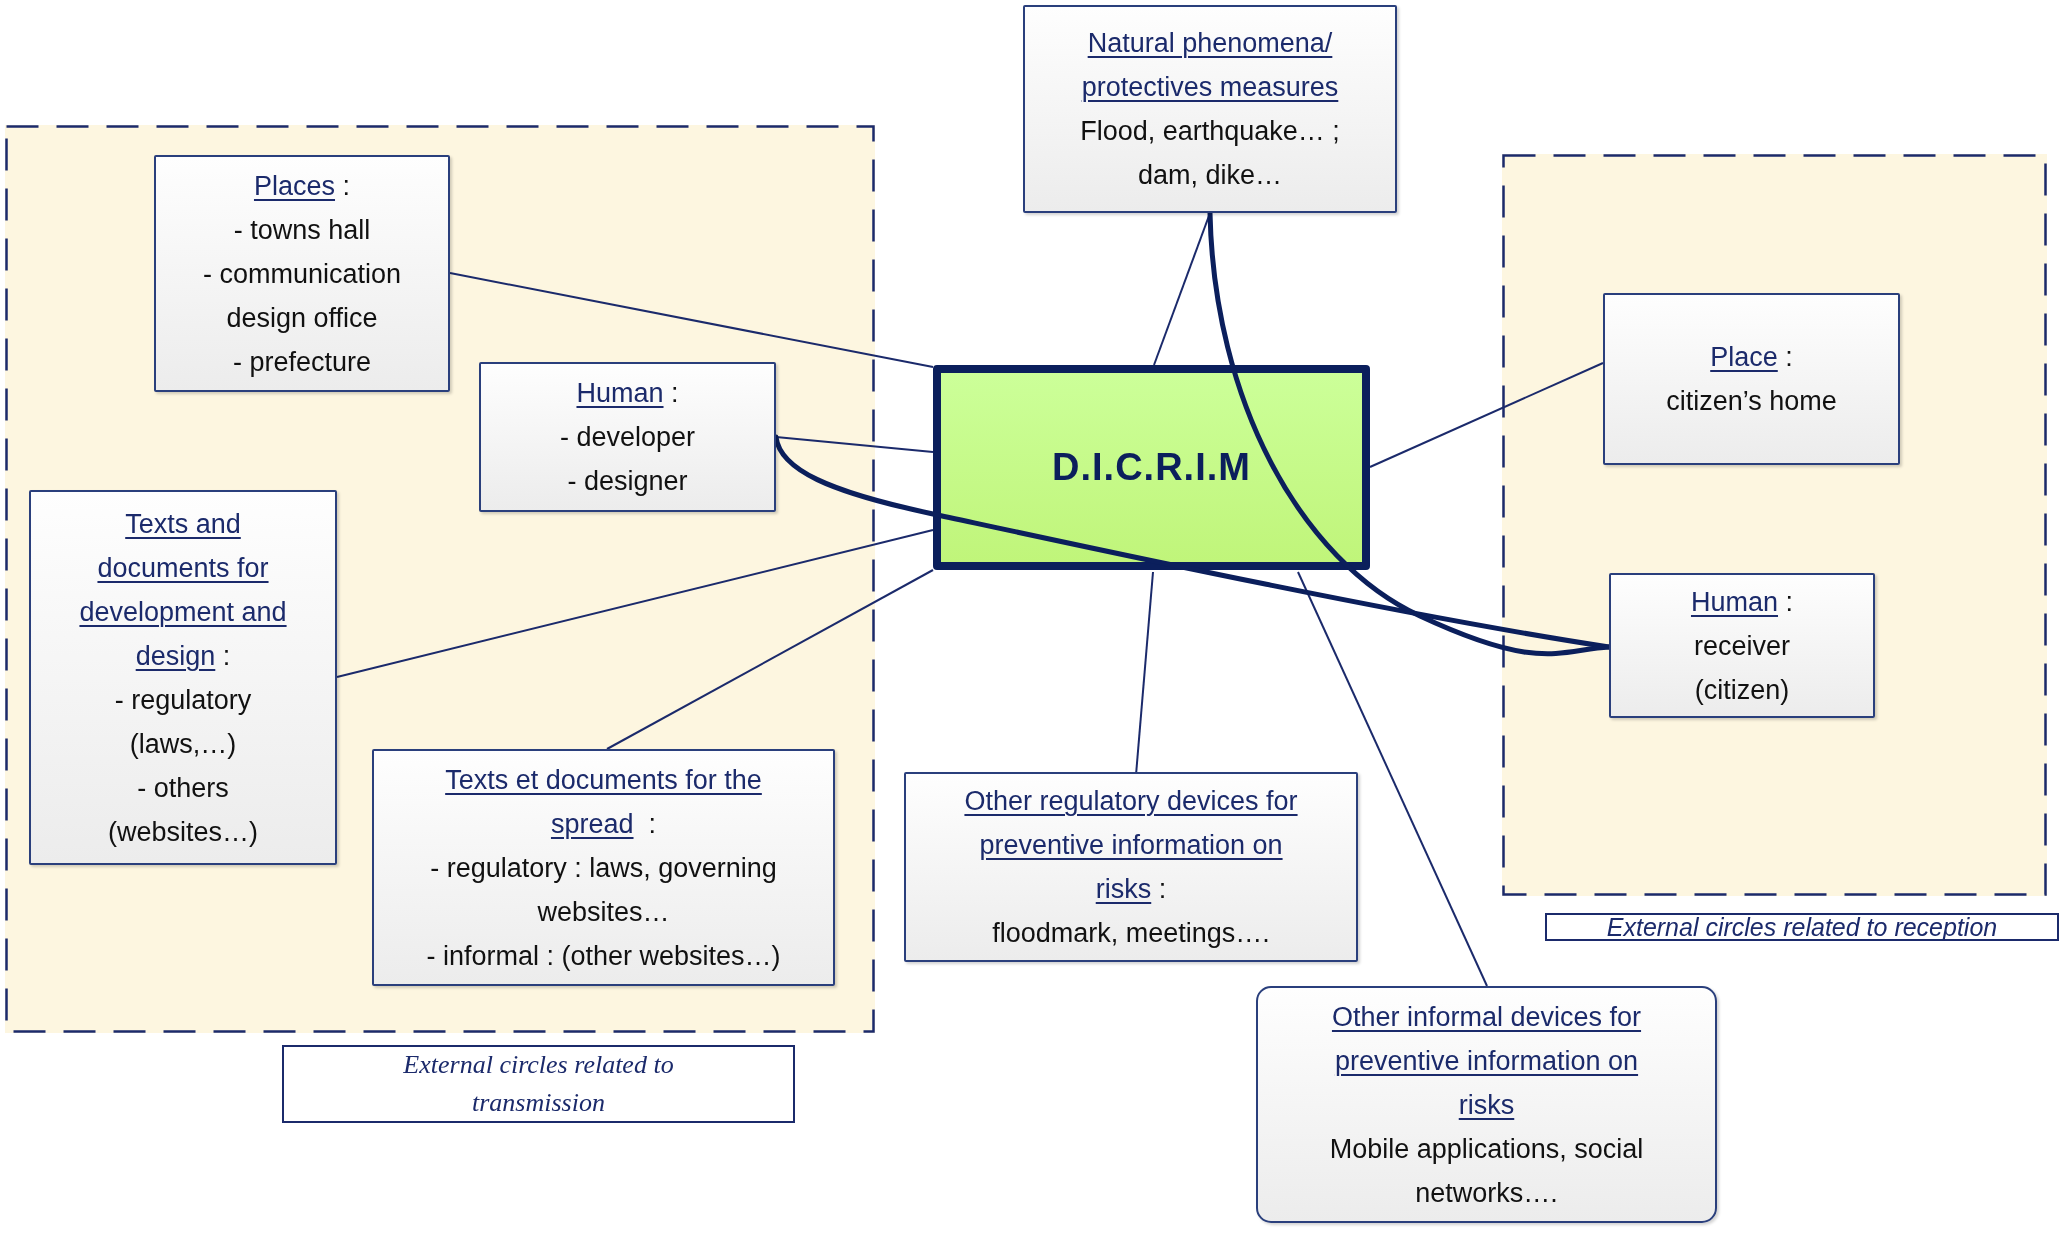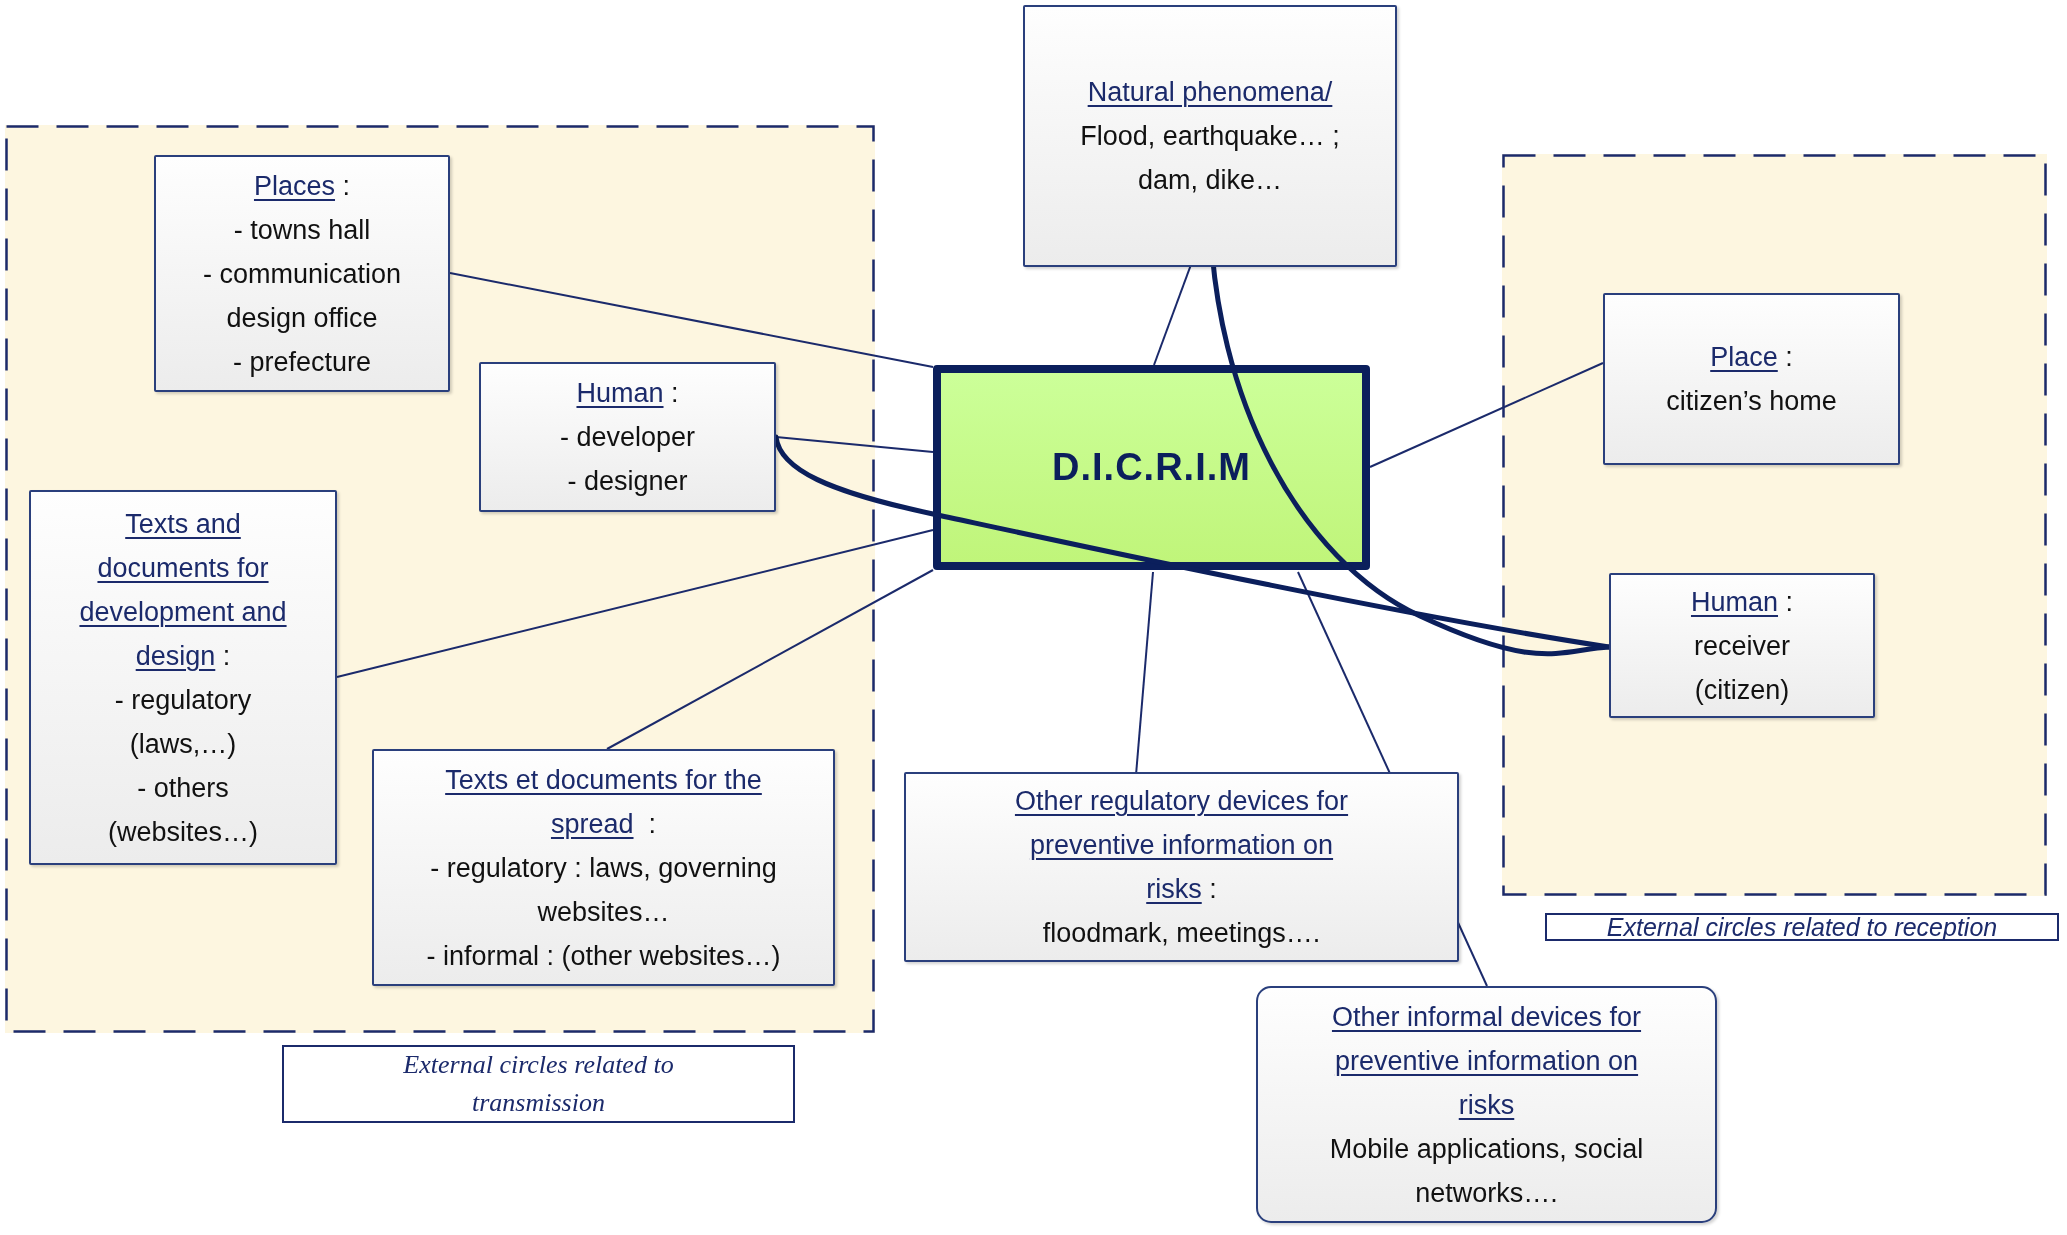--- a/index.html
+++ b/index.html
@@ -89,27 +89,28 @@
 </div>
 
 <div class="node" style="left:372px;top:749px;width:463px;height:237px;">
   <div class="ln hd"><u>Texts et documents for the</u></div>
   <div class="ln hd"><u>spread</u><span style="color:#111;white-space:pre">  :</span></div>
   <div class="ln">- regulatory : laws, governing</div>
   <div class="ln">websites…</div>
   <div class="ln">- informal : (other websites…)</div>
 </div>
 
-<div class="node" style="left:1023px;top:5px;width:374px;height:262px;">
+<div class="node" style="left:1023px;top:5px;width:374px;height:208px;">
   <div class="ln hd"><u>Natural phenomena/</u></div>
+  <div class="ln hd"><u>protectives measures</u></div>
   <div class="ln">Flood, earthquake… ;</div>
   <div class="ln">dam, dike…</div>
 </div>
 
-<div class="node" style="left:904px;top:772px;width:555px;height:190px;">
+<div class="node" style="left:904px;top:772px;width:454px;height:190px;">
   <div class="ln hd"><u>Other regulatory devices for</u></div>
   <div class="ln hd"><u>preventive information on</u></div>
   <div class="ln hd"><u>risks</u><span style="color:#111"> :</span></div>
   <div class="ln">floodmark, meetings….</div>
 </div>
 
 <div class="node" style="left:1256px;top:986px;width:461px;height:237px;border-radius:15px;">
   <div class="ln hd"><u>Other informal devices for</u></div>
   <div class="ln hd"><u>preventive information on</u></div>
   <div class="ln hd"><u>risks</u></div>

